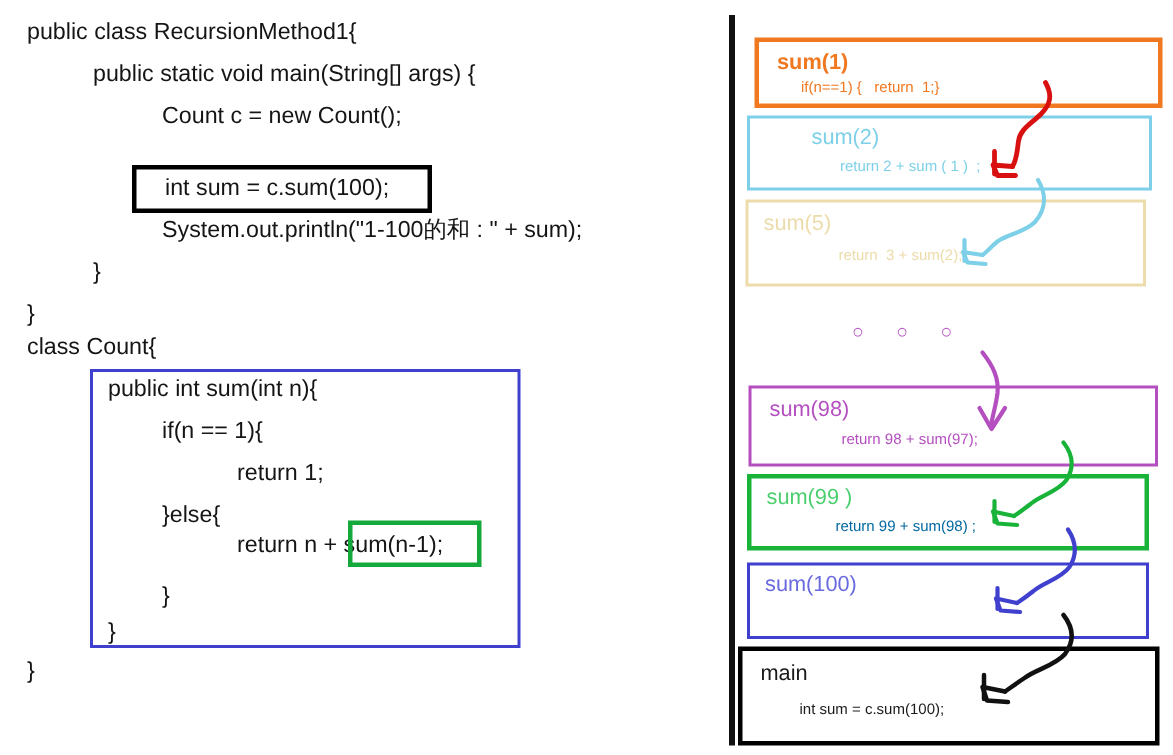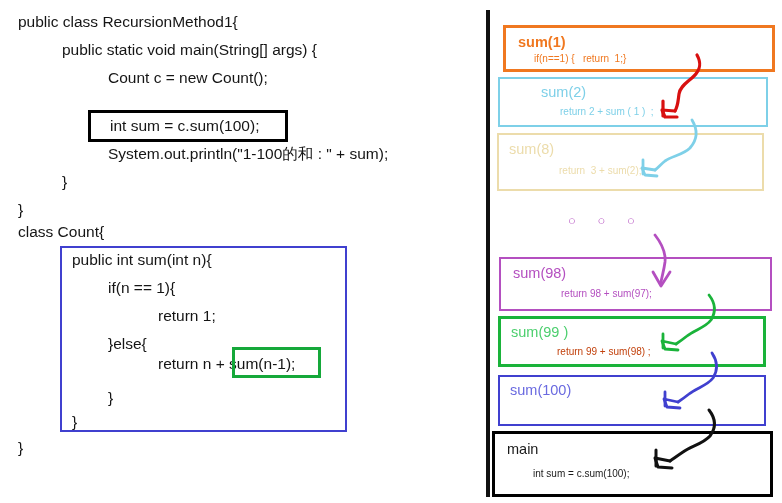--- a/index.html
+++ b/index.html
@@ -64,30 +64,30 @@
   <div id="stack-frames">
       <div class="frame" style="left: 503px; top: 25px; width: 272px; height: 47px; border: 3px solid rgb(240, 120, 32);">
         <div class="fl1" style="left: 12px; top: 7px; color: rgb(240, 120, 32); font-weight: bold;">sum(1)</div>
         <div class="fl2" style="left: 28px; top: 26px; color: rgb(240, 120, 32);">if(n==1) {   return  1;}</div>
       </div>
       <div class="frame" style="left: 498px; top: 77px; width: 270px; height: 50px; border: 2.5px solid rgb(126, 208, 232);">
         <div class="fl1" style="left: 10px; top: 6px; color: rgb(126, 208, 232); margin-left: 31px;">sum(2)</div>
         <div class="fl2" style="left: 60px; top: 28px; color: rgb(126, 208, 232);">return 2 + sum ( 1 )  ;</div>
       </div>
       <div class="frame" style="left: 497px; top: 133px; width: 267px; height: 58px; border: 2.5px solid rgb(236, 220, 171);">
-        <div class="fl1" style="left: 10px; top: 7px; color: rgb(236, 220, 171);">sum(8)</div>
+        <div class="fl1" style="left: 10px; top: 7px; color: rgb(236, 220, 171);">sum(5)</div>
         <div class="fl2" style="left: 60px; top: 31px; color: rgb(236, 220, 171);">return  3 + sum(2);</div>
       </div>
       <div class="frame" style="left: 499px; top: 257px; width: 273px; height: 54px; border: 2.5px solid rgb(180, 79, 192);">
         <div class="fl1" style="left: 12px; top: 7px; color: rgb(180, 79, 192);">sum(98)</div>
         <div class="fl2" style="left: 60px; top: 30px; color: rgb(180, 79, 192);">return 98 + sum(97);</div>
       </div>
       <div class="frame" style="left: 498px; top: 316px; width: 268px; height: 51px; border: 3px solid rgb(26, 179, 58);">
         <div class="fl1" style="left: 10px; top: 6px; color: rgb(76, 207, 110);">sum(99 )</div>
-        <div class="fl2" style="left: 56px; top: 28px; color: #c2410c;">return 99 + sum(98) ;</div>
+        <div class="fl2" style="left: 56px; top: 28px; color: #0369a1;">return 99 + sum(98) ;</div>
       </div>
       <div class="frame" style="left: 498px; top: 375px; width: 268px; height: 51px; border: 2.5px solid rgb(64, 64, 207);">
         <div class="fl1" style="left: 10px; top: 6px; color: rgb(106, 106, 224);">sum(100)</div>
       </div>
       <div class="frame" style="left: 492px; top: 431px; width: 281px; height: 66px; border: 3px solid rgb(0, 0, 0);">
         <div class="fl1" style="left: 12px; top: 8px; color: rgb(26, 26, 26);">main</div>
         <div class="fl2" style="left: 38px; top: 35px; color: rgb(26, 26, 26);">int sum = c.sum(100);</div>
       </div>
     </div>
 

